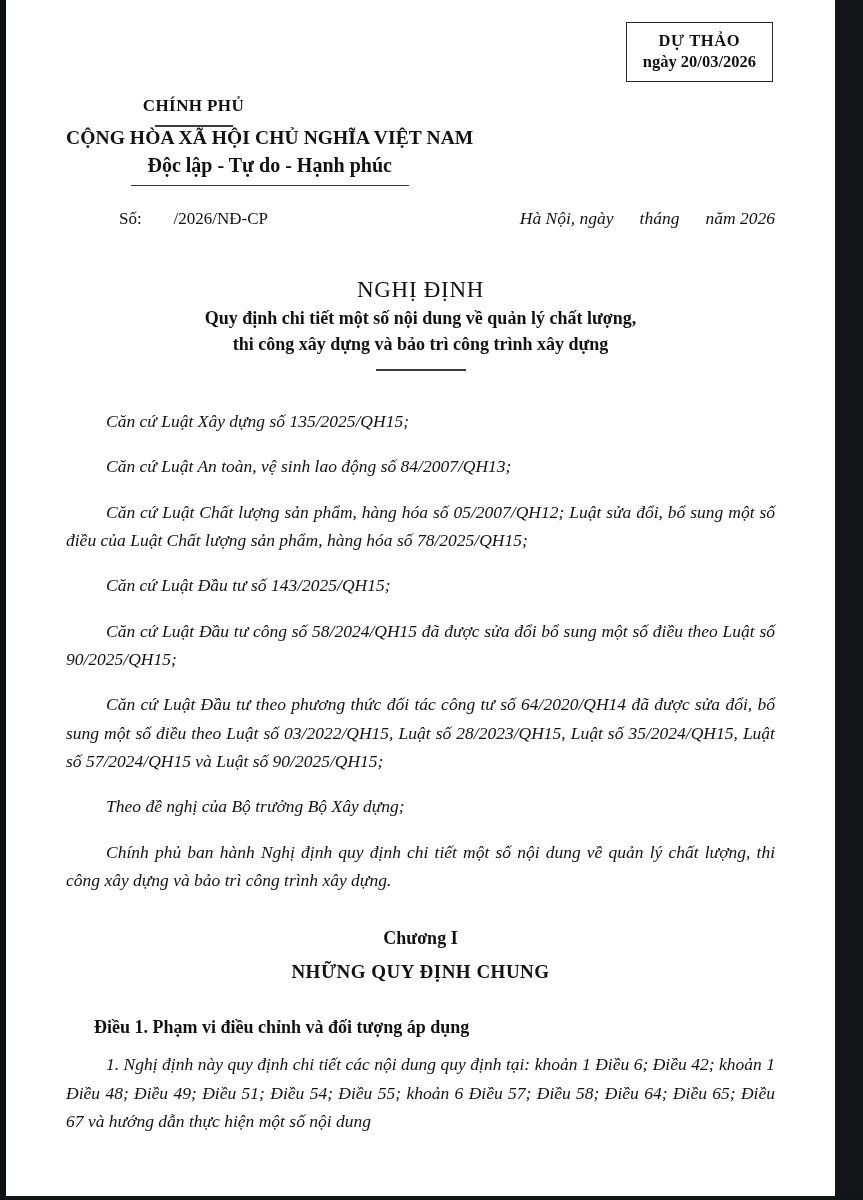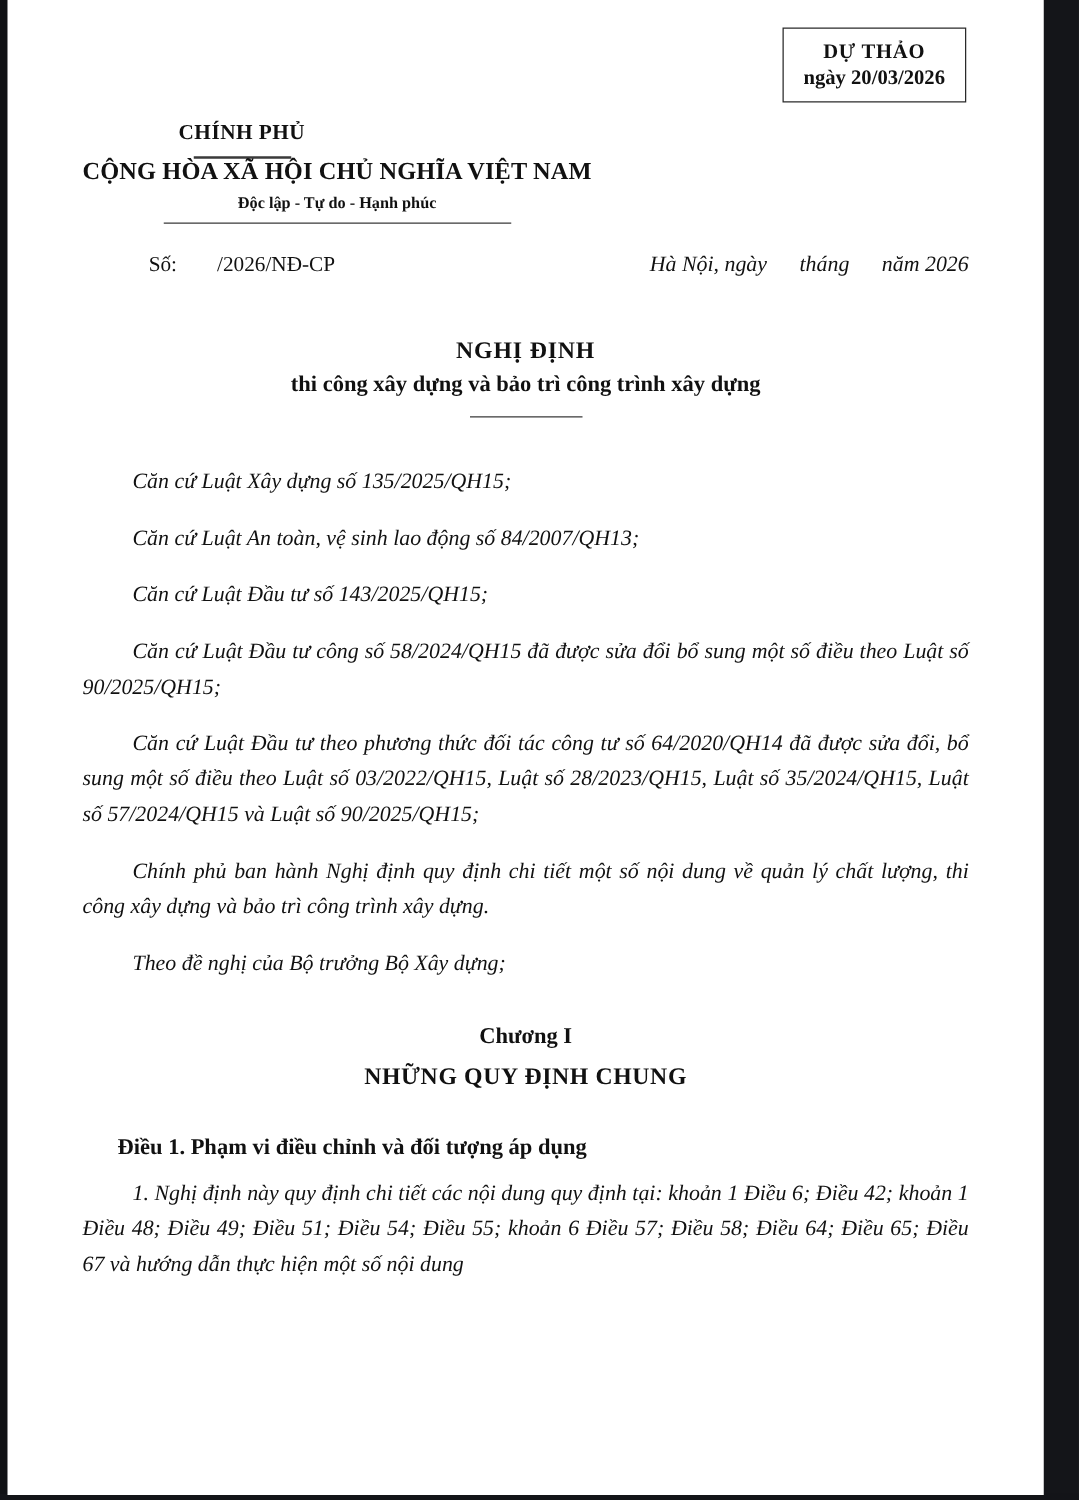--- a/index.html
+++ b/index.html
@@ -91,21 +91,21 @@
     margin: 9px auto 0 auto;
   }
   .nation-name {
     font-weight: bold;
     font-size: 19.5px;
     letter-spacing: 0.1px;
     white-space: nowrap;
   }
   .nation-motto {
     font-weight: bold;
-    font-size: 13px;
+    font-size: 20px;
     margin-top: 5px;
     white-space: nowrap;
   }
   .rule-wide {
     width: 278px;
     height: 1.6px;
     background: #3a3a3a;
     margin: 8px auto 0 auto;
   }
 
@@ -132,22 +132,22 @@
   }
   .numrow-right .gap-a { display: inline-block; width: 26px; }
   .numrow-right .gap-b { display: inline-block; width: 26px; }
 
   
   .title-block {
     text-align: center;
     margin-top: 48px;
   }
   .doc-kind {
-    font-weight: bold;
-    font-size: 19px;
+    font-weight: normal;
+    font-size: 23px;
     letter-spacing: 0.7px;
   }
   .doc-subtitle {
     font-weight: bold;
     font-size: 18px;
     line-height: 1.42;
     margin-top: 3px;
     padding: 0 10px;
   }
   .rule-title {
@@ -262,33 +262,35 @@
           <span class="so-label">Số:</span><span>/2026/NĐ-CP</span>
         </div>
         <div class="numrow-right">
           <span>Hà Nội, ngày</span><span class="gap-a"></span><span>tháng</span><span class="gap-b"></span><span>năm 2026</span>
         </div>
       </div>
 
       <div class="title-block">
         <div class="doc-kind">NGHỊ ĐỊNH</div>
         <div class="doc-subtitle">
+          <div>Quy định chi tiết một số nội dung về quản lý chất lượng,</div>
           <div>thi công xây dựng và bảo trì công trình xây dựng</div>
         </div>
         <div class="rule-title"></div>
       </div>
 
       <div class="preamble">
         <p>Căn cứ Luật Xây dựng số 135/2025/QH15;</p>
         <p>Căn cứ Luật An toàn, vệ sinh lao động số 84/2007/QH13;</p>
+        <p>Căn cứ Luật Chất lượng sản phẩm, hàng hóa số 05/2007/QH12; Luật sửa đổi, bổ sung một số điều của Luật Chất lượng sản phẩm, hàng hóa số 78/2025/QH15;</p>
         <p>Căn cứ Luật Đầu tư số 143/2025/QH15;</p>
         <p>Căn cứ Luật Đầu tư công số 58/2024/QH15 đã được sửa đổi bổ sung một số điều theo Luật số 90/2025/QH15;</p>
         <p>Căn cứ Luật Đầu tư theo phương thức đối tác công tư số 64/2020/QH14 đã được sửa đổi, bổ sung một số điều theo Luật số 03/2022/QH15, Luật số 28/2023/QH15, Luật số 35/2024/QH15, Luật số 57/2024/QH15 và Luật số 90/2025/QH15;</p>
+        <p>Theo đề nghị của Bộ trưởng Bộ Xây dựng;</p>
         <p>Chính phủ ban hành Nghị định quy định chi tiết một số nội dung về quản lý chất lượng, thi công xây dựng và bảo trì công trình xây dựng.</p>
-        <p>Theo đề nghị của Bộ trưởng Bộ Xây dựng;</p>
       </div>
 
       <div class="chapter">
         <div class="chapter-num">Chương I</div>
         <div class="chapter-name">NHỮNG QUY ĐỊNH CHUNG</div>
       </div>
 
       <div class="article">
         <div class="article-heading">Điều 1. Phạm vi điều chỉnh và đối tượng áp dụng</div>
         <p class="article-body">1. Nghị định này quy định chi tiết các nội dung quy định tại: khoản 1 Điều 6; Điều 42; khoản 1 Điều 48; Điều 49; Điều 51; Điều 54; Điều 55; khoản 6 Điều 57; Điều 58; Điều 64; Điều 65; Điều 67 và hướng dẫn thực hiện một số nội dung</p>

